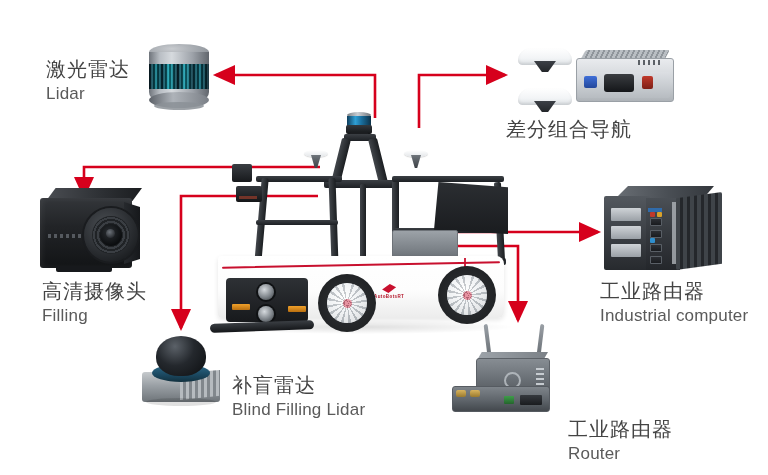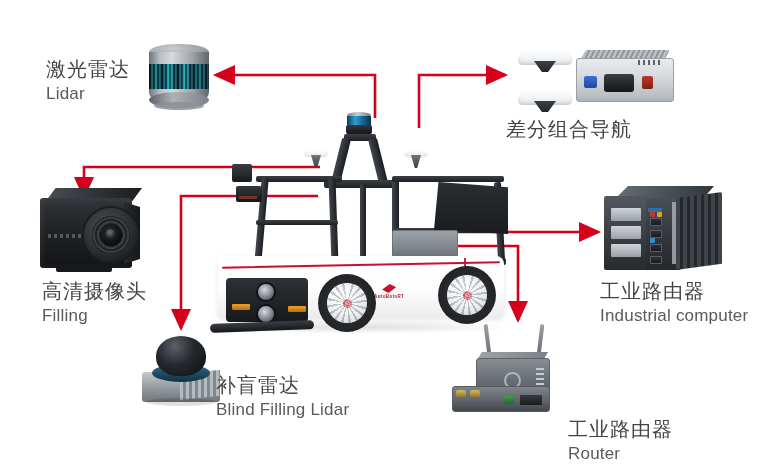--- a/index.html
+++ b/index.html
@@ -354,21 +354,21 @@
 
   <div class="part" style="left:140px;top:336px;">
     <div class="bf">
       <div class="bf-base"></div>
         <div class="bf-finstop"></div>
       <div class="bf-ring"></div>
         <div class="bf-dome"></div>
       <div class="bf-shadow"></div>
     </div>
   </div>
-  <div class="label" style="left:216px;top:372px;">
+  <div class="label" style="left:232px;top:372px;">
     <div class="cn">补盲雷达</div>
     <div class="en">Blind Filling Lidar</div>
   </div>
 
   <div class="part" style="left:604px;top:186px;">
     <div class="ipc">
       <div class="ipc-top"></div>
       <div class="ipc-slots">
         <div class="ipc-slot" style="top:12px;"></div>
         <div class="ipc-slot" style="top:30px;"></div>

